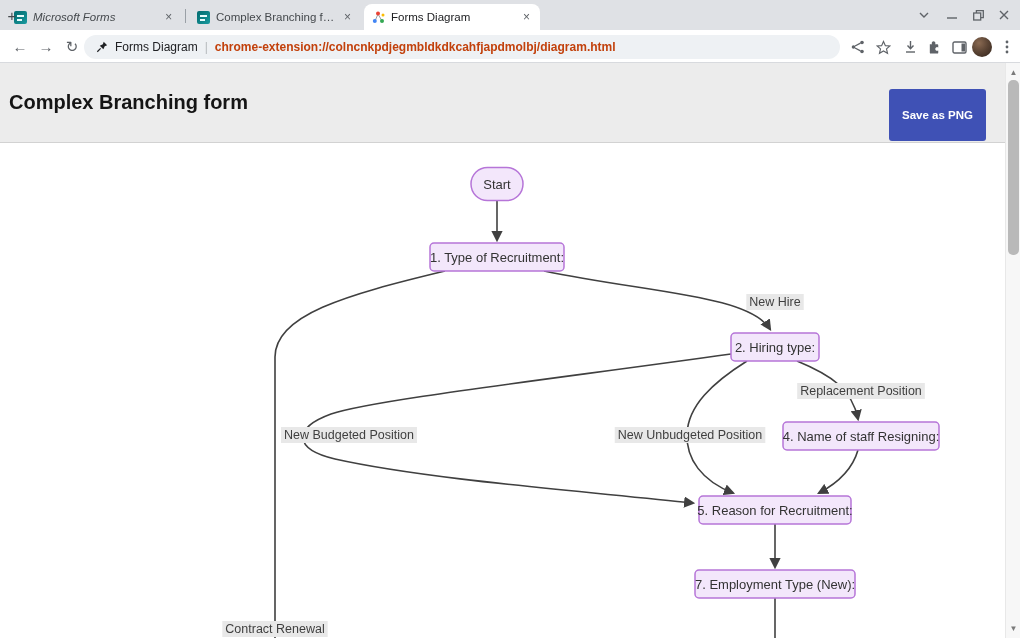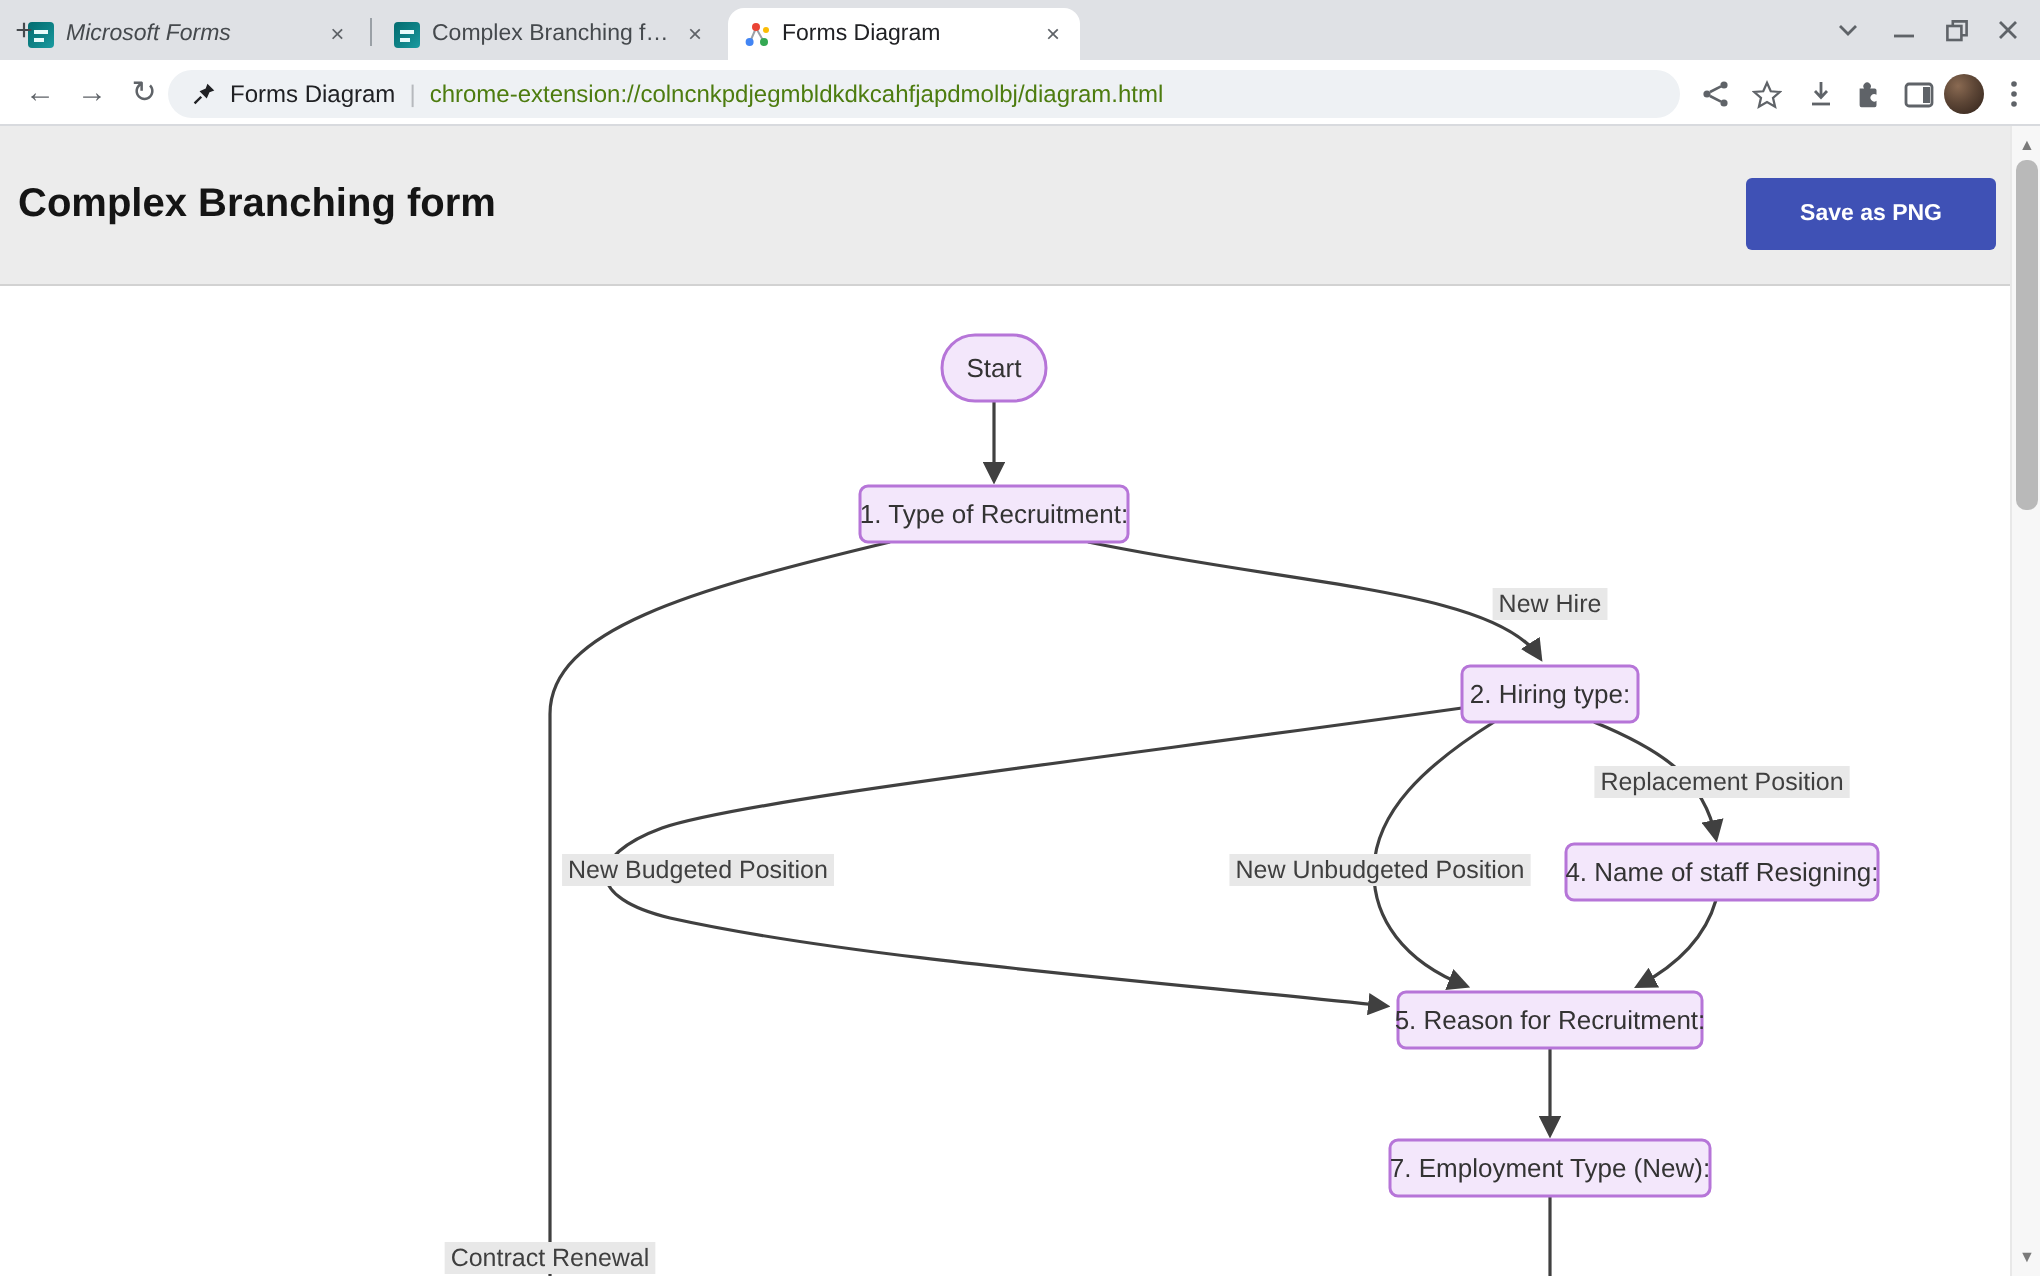--- a/index.html
+++ b/index.html
@@ -24,30 +24,30 @@
 
   
   .toolbar { position:absolute; left:0; top:30px; width:1020px; height:33px; background:#fff;
              border-bottom:1px solid #d8dade; }
   .navbtn { position:absolute; top:5px; width:24px; height:24px; text-align:center; line-height:23px;
             font-size:15px; color:#5f6368; }
   .omnibox { position:absolute; left:84px; top:5px; width:756px; height:24px; background:#eef1f4;
              border-radius:12px; display:flex; align-items:center; gap:7px; padding:0 12px;
              font-size:12px; color:#202124; }
   .omnibox .sep { color:#b6b9bd; }
-  .omnibox .url { color:#4d7c0f; white-space:nowrap; }
+  .omnibox .url { color:#c2410c; white-space:nowrap;font-weight:bold; }
   .tbicon { position:absolute; top:7px; width:22px; height:20px; display:flex; align-items:center; justify-content:center; color:#5f6368; }
   .avatar { width:20px; height:20px; border-radius:50%;
             background:radial-gradient(circle at 35% 30%, #8a6a52 0%, #5d4636 45%, #2f2119 100%); }
 
   
   .page-header { position:absolute; left:0; top:63px; width:1005px; height:80px; background:#ececec;
                  border-bottom:1px solid #d2d2d2; }
   .page-title { position:absolute; left:9px; top:28px; font-size:20px; font-weight:bold; color:#151515; }
-  .save-btn { position:absolute; right:7px; top:26px; height:36px; padding:0 27px; border:none;
+  .save-btn { position:absolute; right:19px; top:26px; height:52px; padding:0 13px; border:none;
               border-radius:3px; color:#fff; font-size:11.5px; font-weight:bold;
               font-family:"Liberation Sans",sans-serif; }
   .diagram-wrap { position:absolute; left:0; top:143px; width:1005px; height:495px; background:#fff; }
 
   
   .scrollbar { position:absolute; right:0; top:63px; width:15px; height:575px; background:#f7f7f7;
                border-left:1px solid #e8e8e8; }
   .sb-arrow { position:absolute; left:0; width:15px; height:15px; display:flex; align-items:center;
               justify-content:center; font-size:8px; color:#7a7a7a; }
   .sb-thumb { position:absolute; left:2px; width:11px; border-radius:5px; background:#b9b9b9; }

